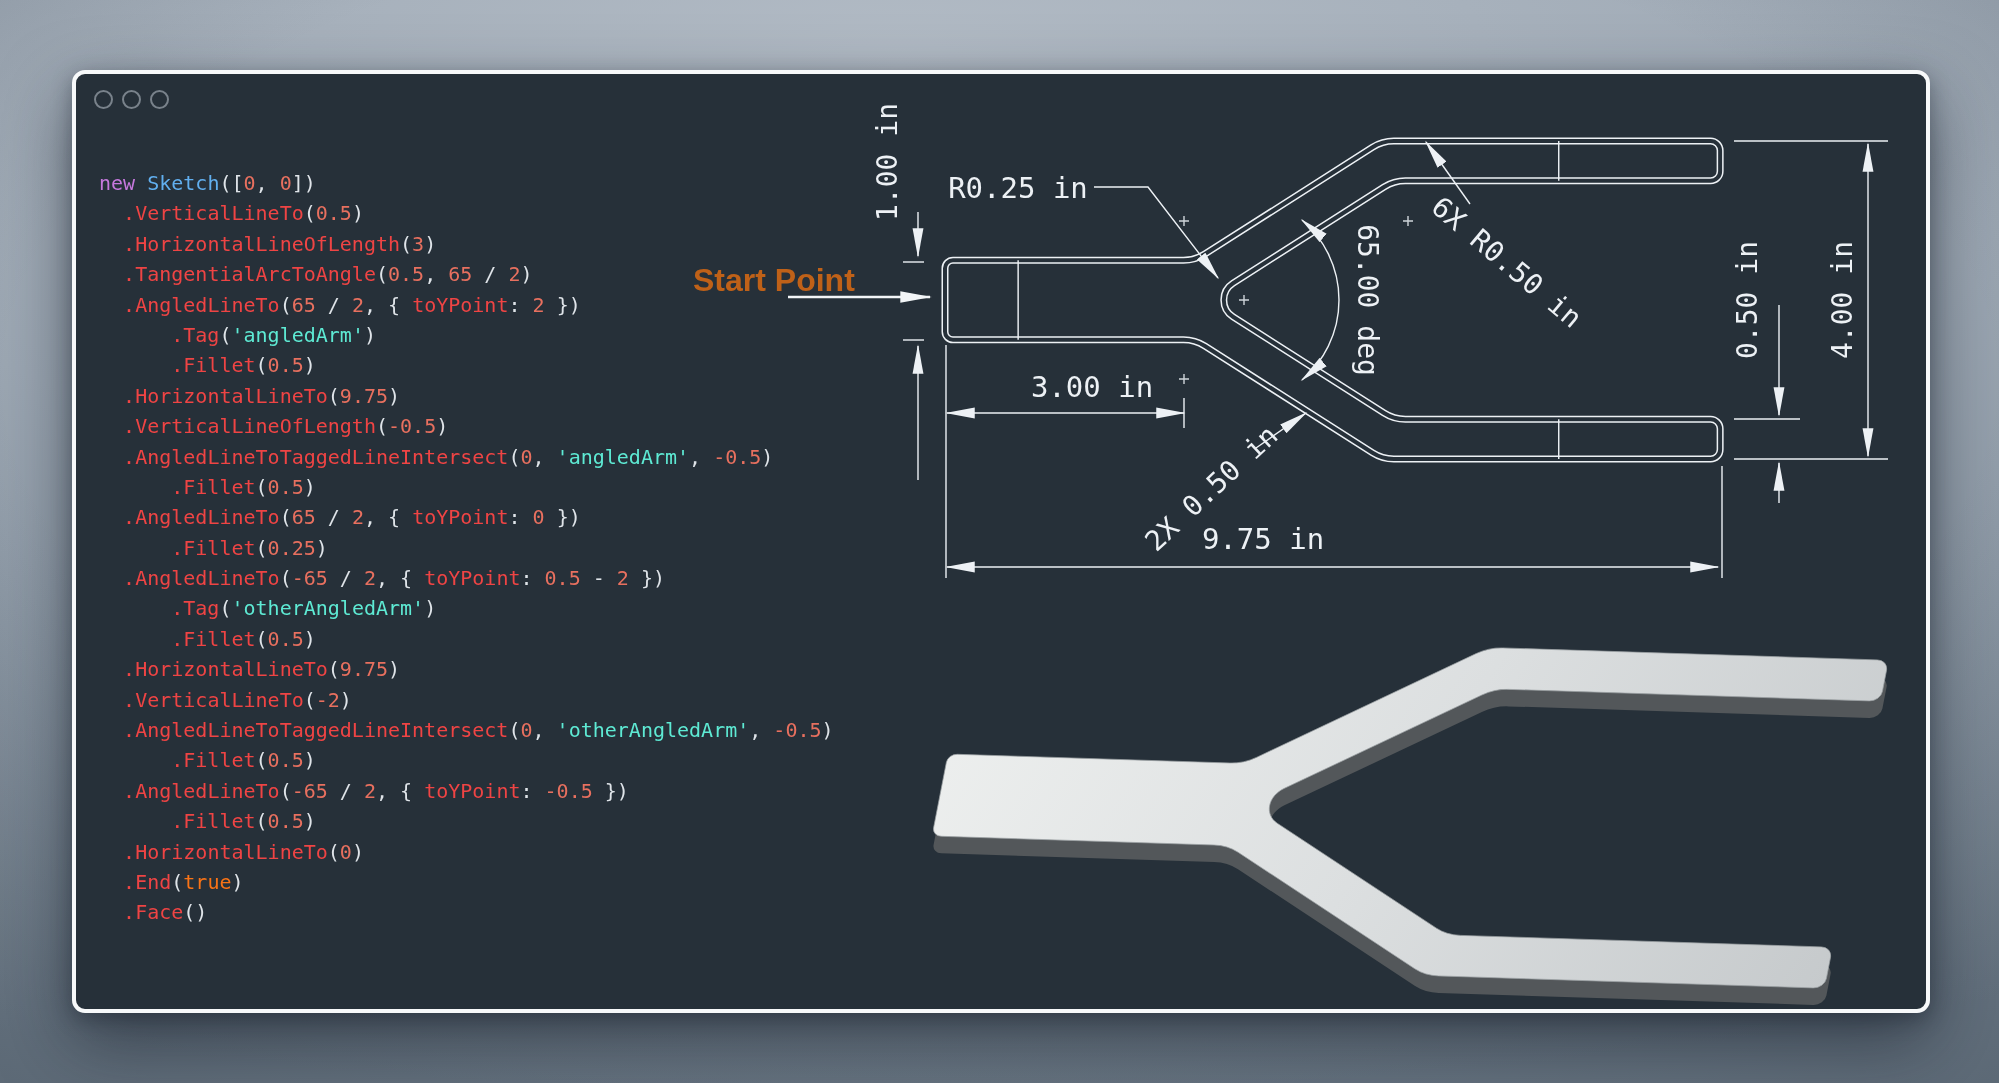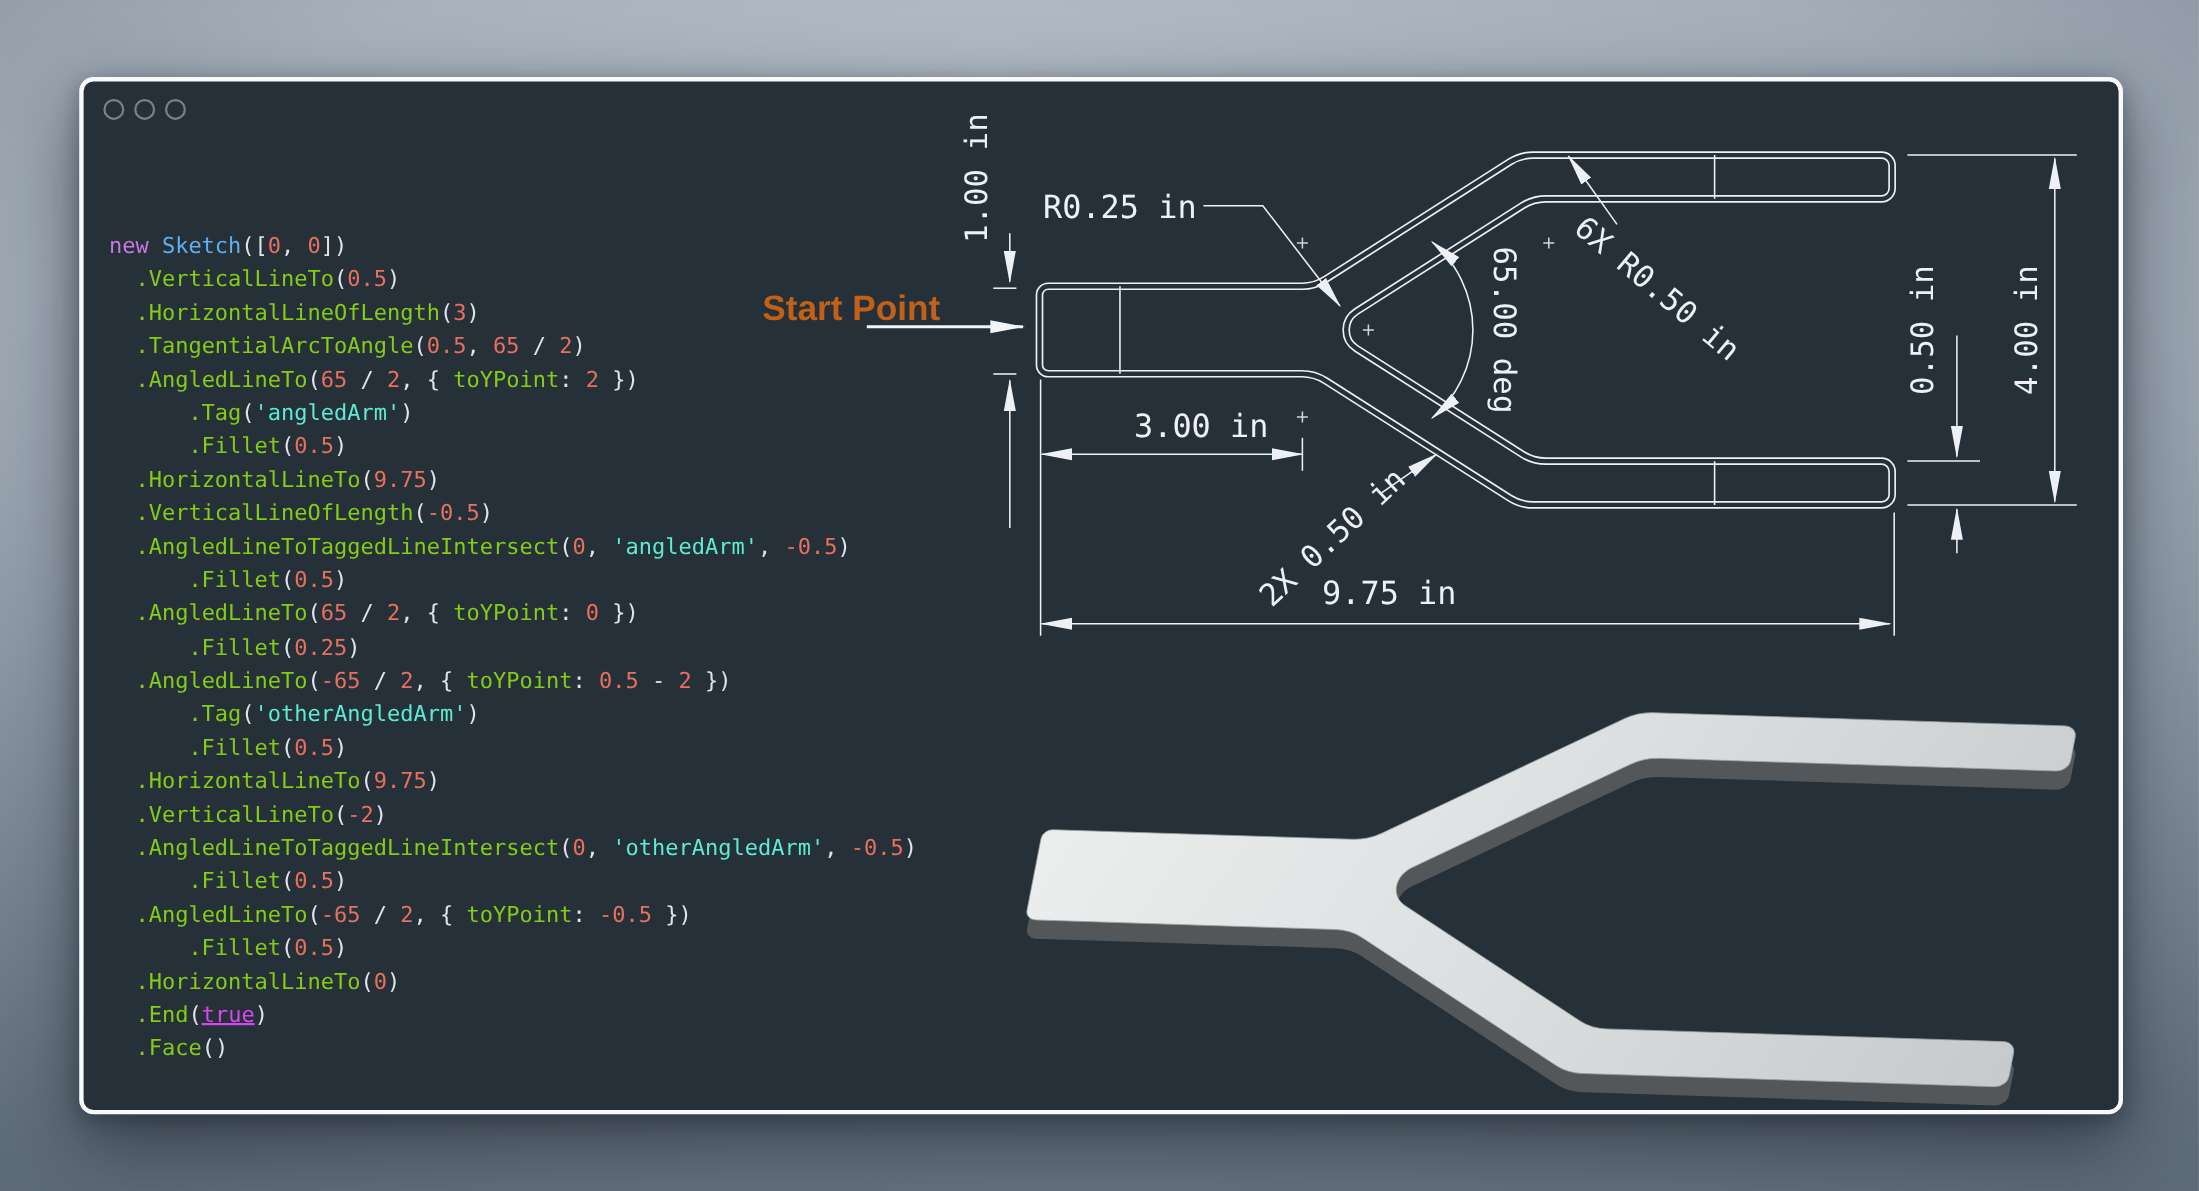--- a/index.html
+++ b/index.html
@@ -17,28 +17,28 @@
     background:#263039;border:4px solid #f7f9fa;border-radius:13px;
     box-shadow:0 28px 70px rgba(18,26,36,0.55), 0 6px 20px rgba(18,26,36,0.35);
     z-index:1;
   }
   .titlebar{position:absolute;left:0;top:0;right:0;height:56px;}
   .dots{position:absolute;left:18px;top:16px;display:flex;gap:9px;}
   .dot{width:19px;height:19px;border-radius:50%;border:2px solid #79828b;box-sizing:border-box;}
   .code{
     position:absolute;left:23px;top:94px;
     font:20px/30.4px "DejaVu Sans Mono","Liberation Mono",monospace;
-    white-space:pre;color:#dfe4e9;margin-top:40px;
+    white-space:pre;color:#dfe4e9;
   }
   .code-line{height:30.4px;}
   .tok-kw{color:#c678dd;}
   .tok-cls{color:#61afef;}
-  .tok-meth{color:#84cc16;}
+  .tok-meth{color:#ef4444;}
   .tok-num{color:#e8705f;}
-  .tok-bool{color:#d946ef;text-decoration:underline;}
+  .tok-bool{color:#f97316;}
   .tok-str{color:#5eead4;}
   .tok-pun{color:#dfe4e9;}
   .stage{position:absolute;left:0;top:0;width:1999px;height:1083px;z-index:2;pointer-events:none;}
   .dimtxt{font-family:"DejaVu Sans Mono","Liberation Mono",monospace;font-size:28px;fill:#edf1f5;}
   .dimtxt-big{font-family:"DejaVu Sans Mono","Liberation Mono",monospace;font-size:29px;fill:#edf1f5;}
   .startlbl{font-family:"Liberation Sans","DejaVu Sans",sans-serif;font-size:32px;font-weight:600;fill:#bf6118;}
 </style>
 </head>
 <body>
 

